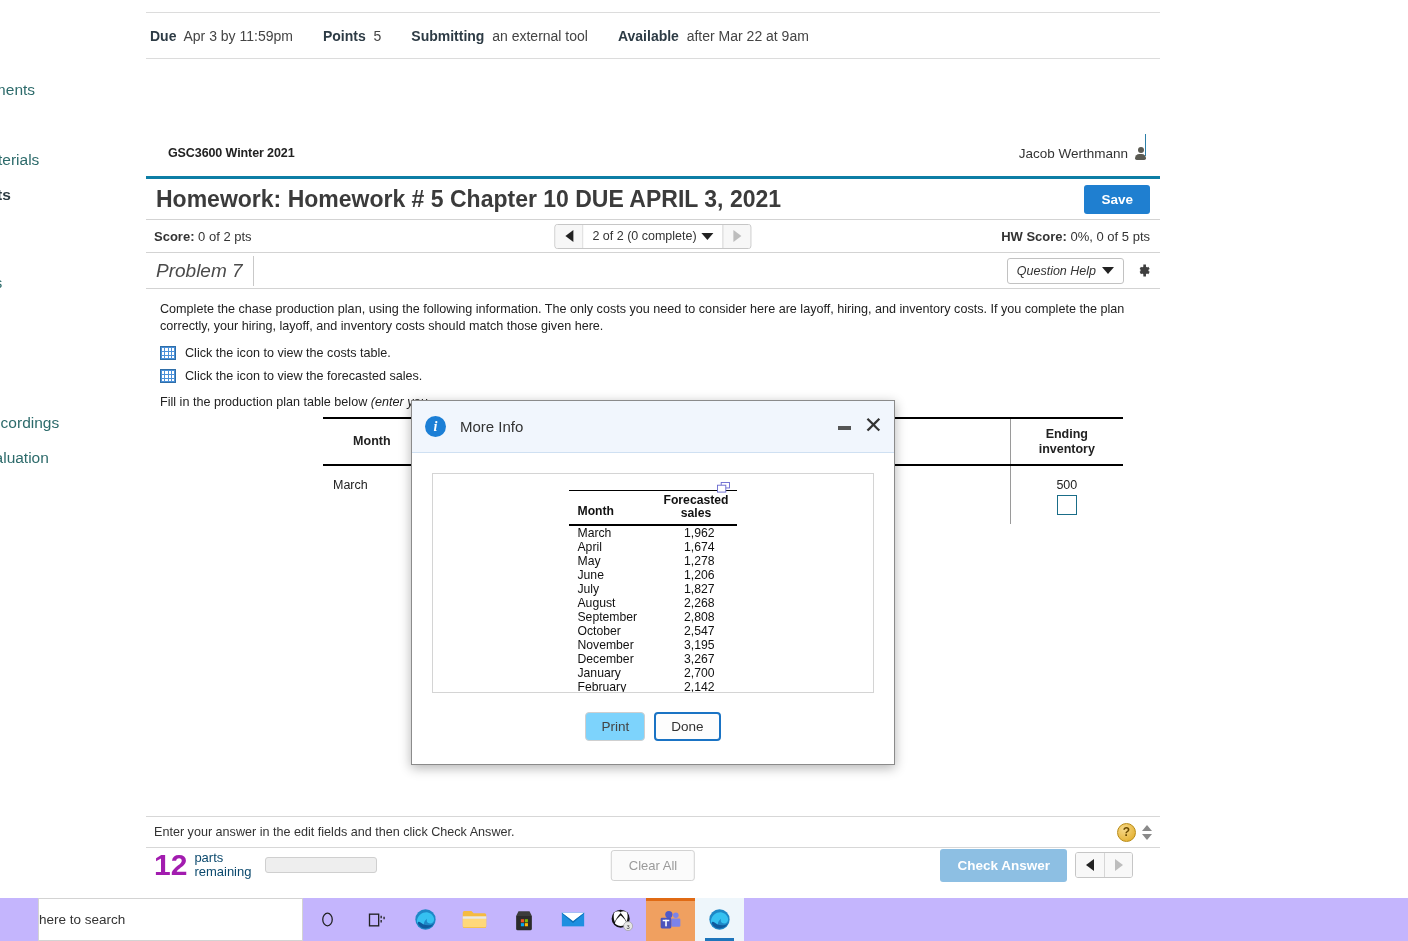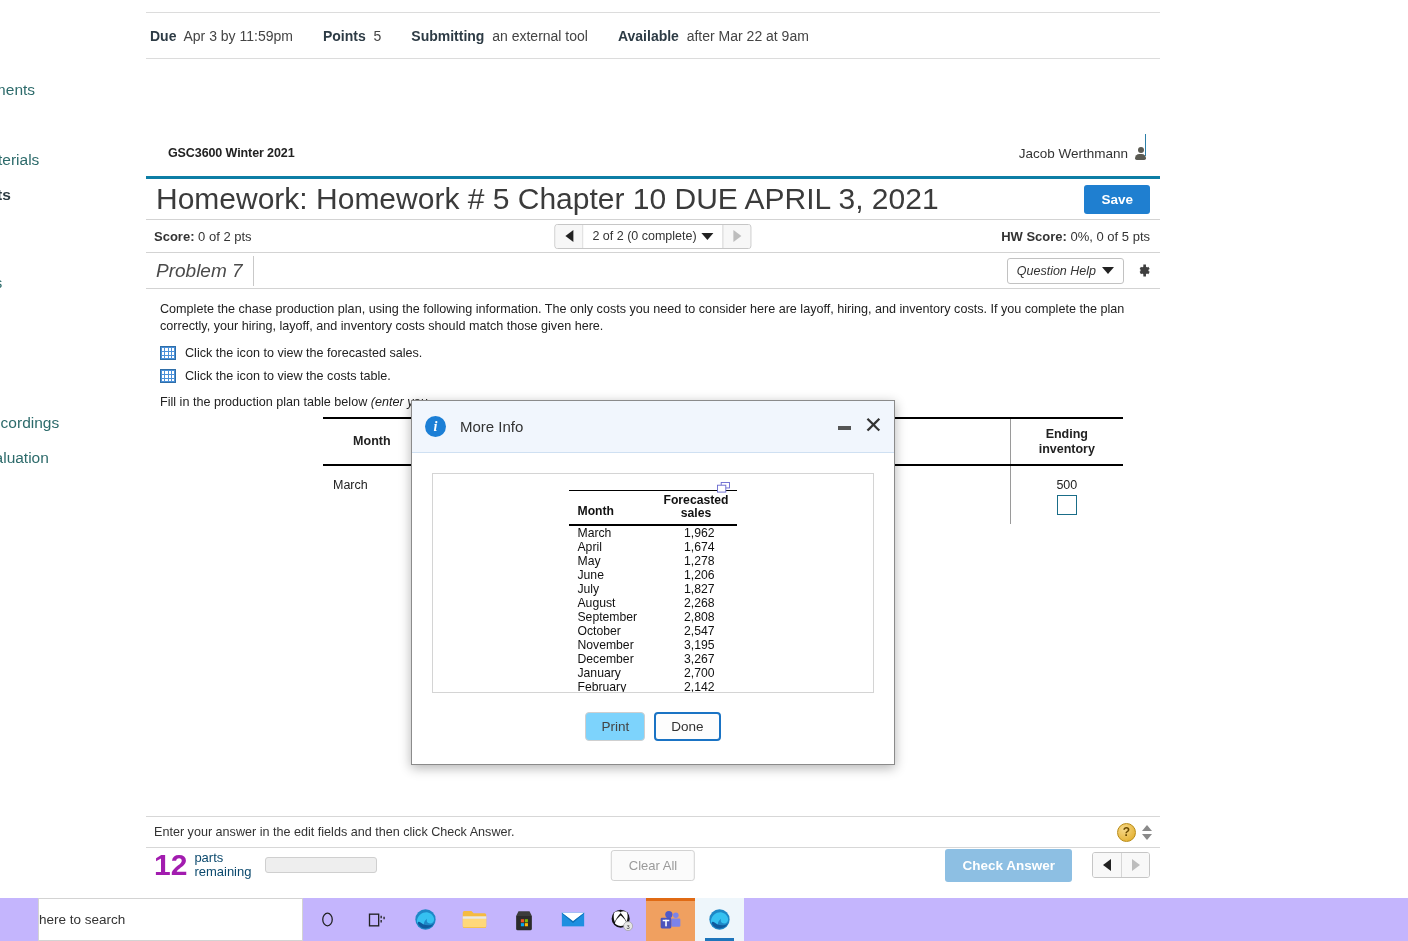--- a/index.html
+++ b/index.html
@@ -105,21 +105,21 @@
   }
 
   #mylab-titlebar {
     border-top: 3px solid #0d7ea5;
     border-bottom: 1px solid #d3d3d3;
     height: 44px;
     display: flex; align-items: center; justify-content: space-between;
     padding: 0 10px 0 6px;
   }
   #hw-title {
-    font-size: 30px; color: #3b3b3b; font-weight: 400; white-space: nowrap;
+    font-size: 23px; color: #3b3b3b; font-weight: 700; white-space: nowrap;
     padding-left: 4px;
   }
   #save-button {
     background: #1f7fd0; color: #fff; border: none;
     font-size: 13.5px; font-weight: bold;
     padding: 7px 17px; border-radius: 3px; cursor: pointer;
     font-family: "Liberation Sans", sans-serif;
   }
 
   #mylab-scorebar {
@@ -247,21 +247,21 @@
     width: 112px; height: 16px; background: #eeeeee;
     border: 1px solid #cfcfcf; border-radius: 3px; margin-left: 7px; overflow:hidden;
   }
   #progress-fill { height: 100%; background: #3e8fd6; }
   #clear-all {
     position: absolute; left: 50%; transform: translateX(-50%);
     border: 1px solid #d2d2d2; background: #fbfbfb; color: #9a9a9a;
     font-size: 13px; padding: 7px 17px; border-radius: 3px; cursor: pointer;
     font-family: "Liberation Sans", sans-serif;
   }
-  #bottom-right { position: absolute; right: 10px; display: flex; align-items: center; gap: 20px; }
+  #bottom-right { position: absolute; right: 27px; display: flex; align-items: center; gap: 8px; }
   #check-answer {
     background: #8dbfe3; color: #fff; border: none;
     font-size: 13.5px; font-weight: bold; padding: 9px 17px;
     border-radius: 3px; cursor: pointer; white-space: nowrap;
     font-family: "Liberation Sans", sans-serif;
   }
   #prob-pager { display: flex; border: 1px solid #c6c6c6; border-radius: 3px; overflow: hidden; height: 26px; }
   #prob-pager .navbtn { width: 28px; display:flex;align-items:center;justify-content:center;background:#f8f8f8;cursor:pointer;}
   #prob-pager .navbtn.next { border-left:1px solid #d6d6d6; }
 
@@ -458,38 +458,38 @@
             <i></i>
             <i></i>
             <i></i>
             <i></i>
             <i></i>
             <i></i>
             <i></i>
             <i></i>
             <i></i>
           </span>
-        <span>Click the icon to view the forecasted sales.</span>
+        <span>Click the icon to view the costs table.</span>
       </div>
       <div class="icon-line">
         <span class="table-icon">
             <i></i>
             <i></i>
             <i></i>
             <i></i>
             <i></i>
             <i></i>
             <i></i>
             <i></i>
             <i></i>
             <i></i>
             <i></i>
             <i></i>
           </span>
-        <span>Click the icon to view the costs table.</span>
+        <span>Click the icon to view the forecasted sales.</span>
       </div>
 
       <div id="fill-in-line"><span>Fill in the production plan table below </span><i>(enter you</i></div>
 
       <table id="plan-table">
         <thead>
           <tr>
             <th style="width:80px">Month</th>
             <th class="colsep" style="width:480px;color:#c0392b">F</th>
             <th class="colsep" style="width:92px;white-space:pre-line">Ending

